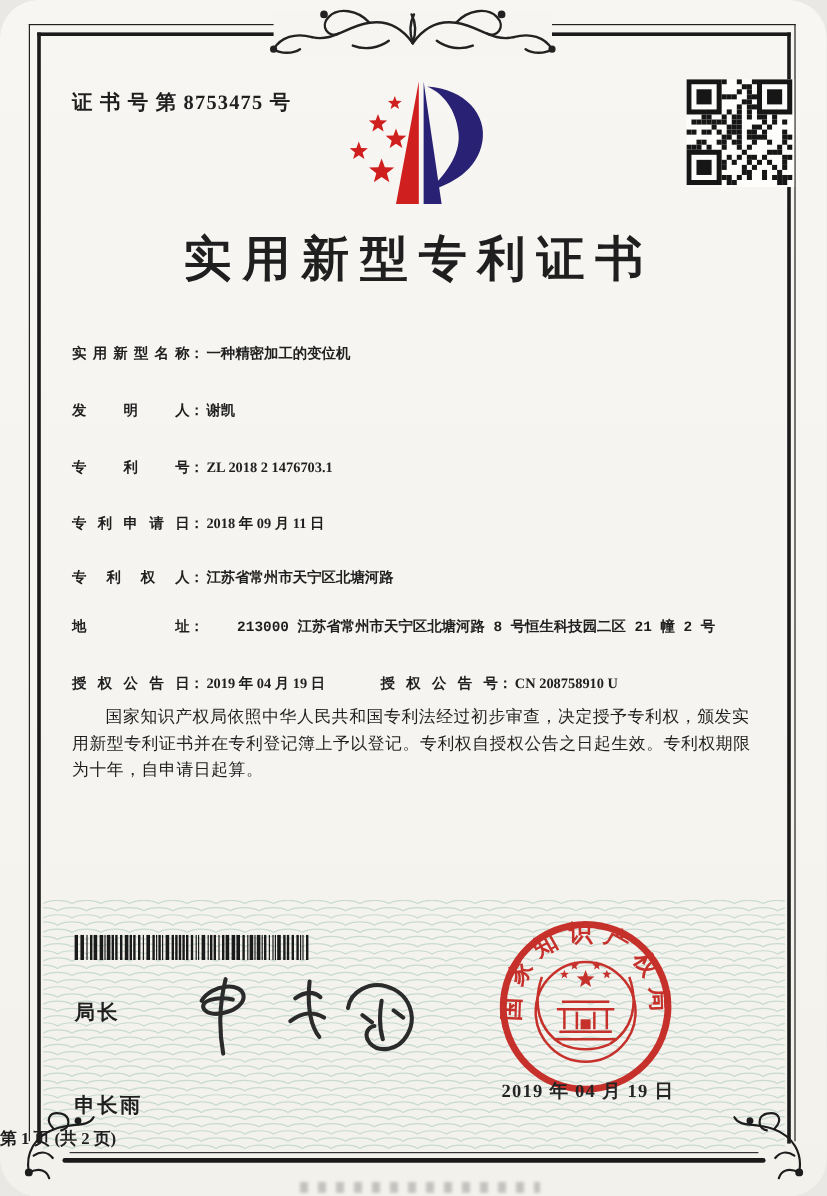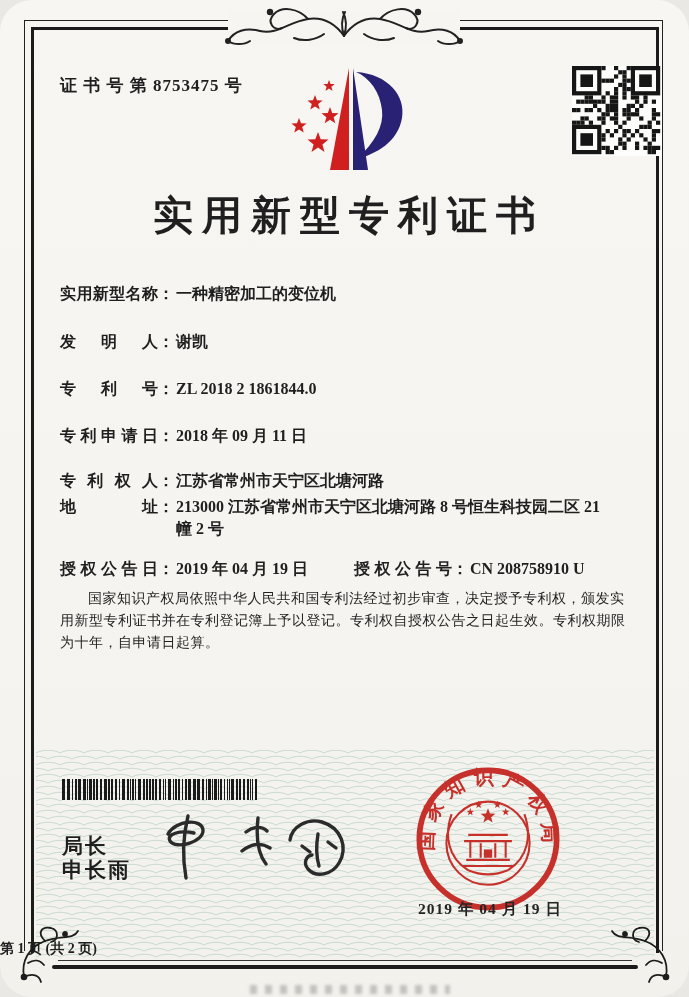--- a/index.html
+++ b/index.html
@@ -7,29 +7,29 @@
         background:linear-gradient(180deg,#f7f6f2 0%,#f5f4f0 60%,#f2f1ec 100%);
         font-family:"Liberation Serif","DejaVu Serif",serif;color:#1f1f1f;border-radius:32px;}
   .abs{position:absolute;}
   .frame-outer{left:24px;top:20px;width:637px;height:930px;
         border-left:1.5px solid #222;border-top:1.5px solid #222;border-right:1.5px solid #222;}
   .frame-inner{left:31px;top:27px;width:622px;height:923px;
         border-left:3px solid #1b1b1b;border-top:3px solid #1b1b1b;border-right:3px solid #1b1b1b;}
   .certno{left:60px;top:74px;font-size:17px;font-weight:600;letter-spacing:1px;}
   .title{left:0;top:188px;width:689px;text-align:center;font-size:40px;font-weight:700;
          letter-spacing:9px;text-indent:9px;}
-  .frow{left:60px;font-size:16px;font-weight:600;display:flex;align-items:flex-start;line-height:22px;}
+  .frow{left:60px;font-size:12px;font-weight:600;display:flex;align-items:flex-start;line-height:22px;}
   .flabel{display:inline-block;width:98px;text-align:justify;text-align-last:justify;}
   .fcolon{display:inline-block;margin-right:2px;}
-  .fvalue{display:inline-block;}
+  .fvalue{display:inline-block;text-align:right;}
   .fvalue.addr{width:424px;}
   .grant2{margin-left:46px;display:flex;}
   .paras{left:60px;top:588px;width:568px;font-size:14px;line-height:22px;}
   .paras p{margin:0;text-indent:2em;letter-spacing:.5px;}
-  .official{left:62px;font-size:21px;font-weight:700;letter-spacing:2px;}
+  .official{left:62px;font-size:17px;font-weight:700;letter-spacing:2px;}
   .sealdate{left:418px;top:899px;font-size:15.5px;font-weight:700;letter-spacing:1px;color:#242424;}
   .footer{left:0;top:940px;width:689px;font-size:14px;font-weight:600;}
   .botline-thin{left:58px;top:960px;width:574px;height:1px;background:#333;}
   .botline-thick{left:52px;top:965px;width:586px;height:4px;background:#1b1b1b;border-radius:2px;}
   .bleed{left:250px;top:985px;width:200px;height:9px;opacity:.45;filter:blur(1.5px);
          background:repeating-linear-gradient(90deg,#8a8a8a 0 7px,transparent 7px 15px);}
   .ornament-bg{fill:#f6f5f1;}
   svg{display:block;}
 </style>
 </head>
@@ -279,33 +279,33 @@
       <span class="fvalue">一种精密加工的变位机</span>
   </div>
   <div class="abs frow" style="top:331px;">
     <span class="flabel">发明人</span>
       <span class="fcolon">：</span>
       <span class="fvalue">谢凯</span>
   </div>
   <div class="abs frow" style="top:378px;">
     <span class="flabel">专利号</span>
       <span class="fcolon">：</span>
-      <span class="fvalue">ZL 2018 2 1861844.0</span>
+      <span class="fvalue">ZL 2018 2 1476703.1</span>
   </div>
   <div class="abs frow" style="top:425px;">
     <span class="flabel">专利申请日</span>
       <span class="fcolon">：</span>
       <span class="fvalue">2018 年 09 月 11 日</span>
   </div>
   <div class="abs frow" style="top:470px;">
     <span class="flabel">专利权人</span>
       <span class="fcolon">：</span>
       <span class="fvalue">江苏省常州市天宁区北塘河路</span>
   </div>
-  <div class="abs frow" style="top:496px;">
+  <div class="abs frow" style="top:512px;font-family:Liberation Mono, monospace;">
     <span class="flabel">地址</span>
       <span class="fcolon">：</span>
       <span class="fvalue addr">213000 江苏省常州市天宁区北塘河路 8 号恒生科技园二区 21 幢 2 号</span>
   </div>
   <div class="abs frow" style="top:558px;">
     <span class="flabel">授权公告日</span>
       <span class="fcolon">：</span>
       <span class="fvalue">2019 年 04 月 19 日</span>
     <span class="grant2">
       <span class="flabel">授权公告号</span>
@@ -399,21 +399,21 @@
       <path d="M58,78 V94 M68,80 V94 M82,80 V94 M92,78 V94"></path>
       <path d="M54,96 H96 M50,102 H100"></path>
       <rect x="71" y="86" width="8" height="8" stroke="none" fill="#c4231d"></rect>
       <path d="M40,52 C33,72 36,94 56,106 M110,52 C117,72 114,94 94,106"></path>
       <path d="M56,106 Q75,114 94,106"></path>
     </g>
   </svg>
   <div class="abs sealdate">2019 年 04 月 19 日</div>
 
   <div class="abs official" style="top:832px;">局长</div>
-  <div class="abs official" style="top:856px;">申长雨</div>
+  <div class="abs official" style="top:910px;">申长雨</div>
   <svg class="abs" style="left:150px;top:806px;" width="235" height="95" viewBox="0 0 235 95">
     <g stroke="#1b1b1b" stroke-width="3.4" fill="none" stroke-linecap="round" opacity="0.92">
       <path d="M38,10 C33,30 32,50 36,72"></path>
       <path d="M18,28 C26,14 52,12 53,24 C54,36 26,44 20,35 C16,28 30,24 44,27"></path>
       <path d="M96,26 C104,20 112,20 117,25"></path>
       <path d="M92,45 C102,37 112,37 120,42"></path>
       <path d="M108,12 C106,30 108,48 116,58"></path>
       <path d="M140,34 C142,20 158,12 172,16 C192,22 198,42 189,57 C182,69 166,72 158,63 C153,57 156,50 162,49"></path>
       <path d="M168,28 C166,40 166,50 169,60"></path>
       <path d="M152,40 l8,6 M178,36 l8,6"></path>

